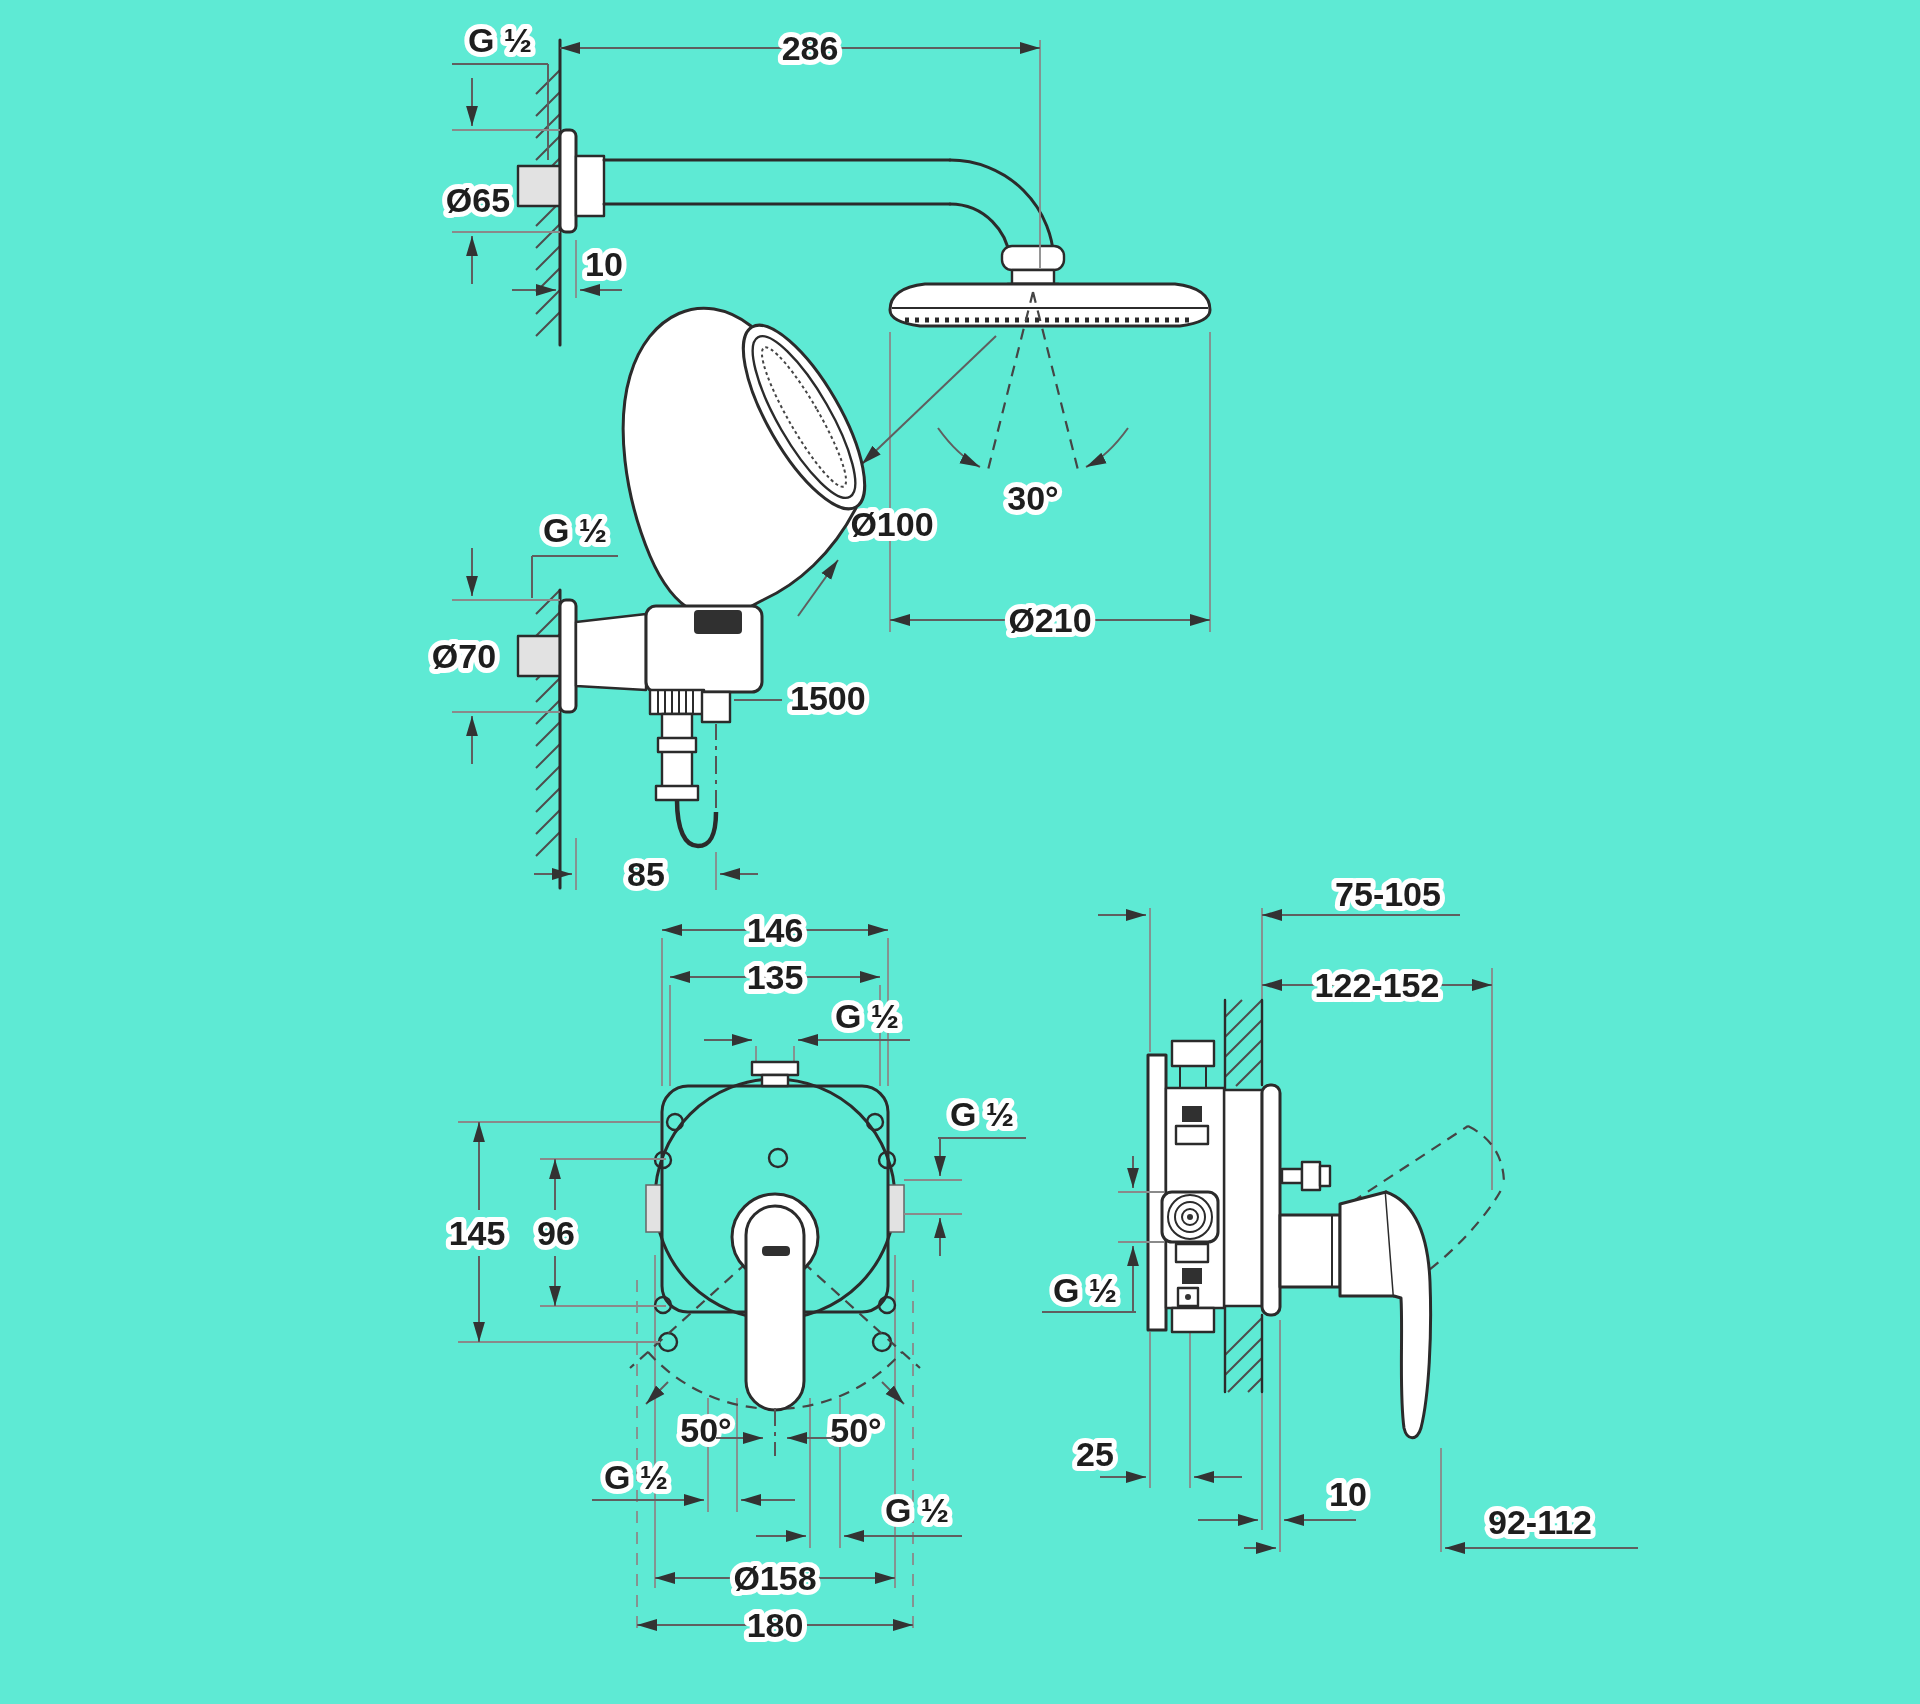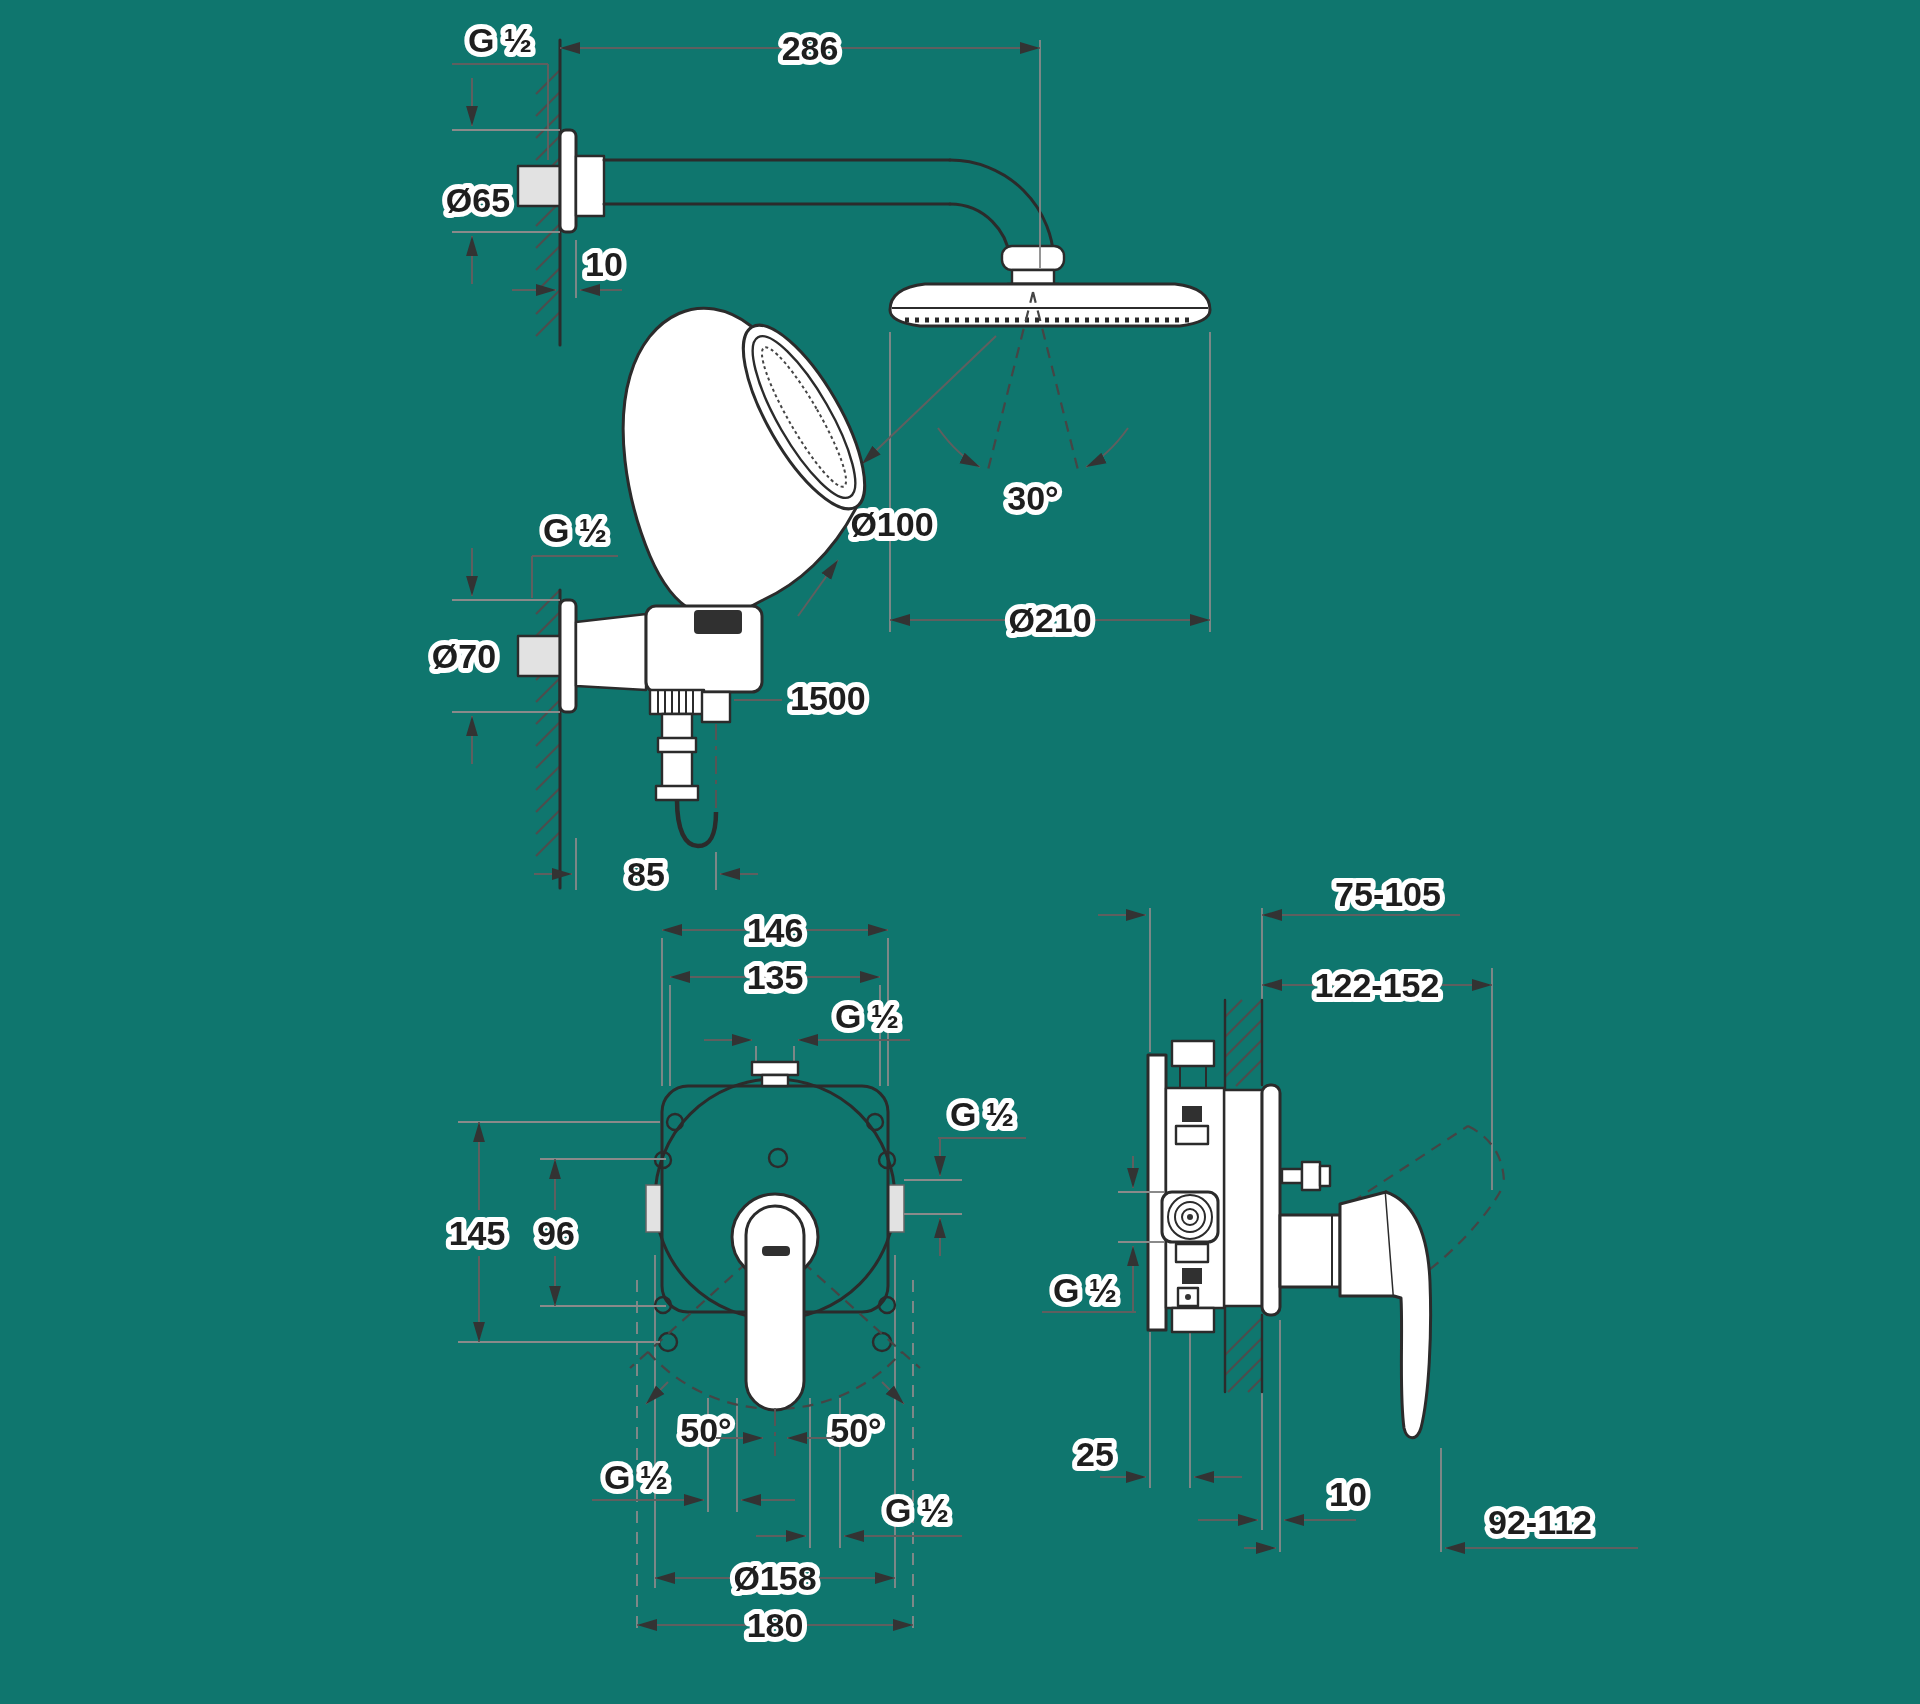--- a/index.html
+++ b/index.html
@@ -1,16 +1,16 @@
 <!DOCTYPE html>
 <html><head>
 <meta charset="utf-8">
 <style>
   html,body{margin:0;padding:0;background:#fff;}
-  .canvas{width:1920px;height:1704px;background:#0f766e;position:relative;}
+  .canvas{width:1920px;height:1704px;background:#5eead4;position:relative;}
   svg{display:block;}
   .dim-label{font:600 34px "Liberation Sans","DejaVu Sans",sans-serif;fill:#1e1e1e;
              text-anchor:middle;dominant-baseline:central;
              paint-order:stroke;stroke:#ffffff;stroke-width:10px;stroke-linejoin:round;}
   .dim-label.start{text-anchor:start;}
   .outline{stroke:#2b2b2b;stroke-width:3;fill:none;stroke-linecap:round;stroke-linejoin:round;}
   .outline2{stroke:#2b2b2b;stroke-width:2.4;fill:none;stroke-linecap:round;stroke-linejoin:round;}
   .wfill{fill:#ffffff;}
   .gfill{fill:#e2e2e2;}
   .dkfill{fill:#303030;stroke:none;}

